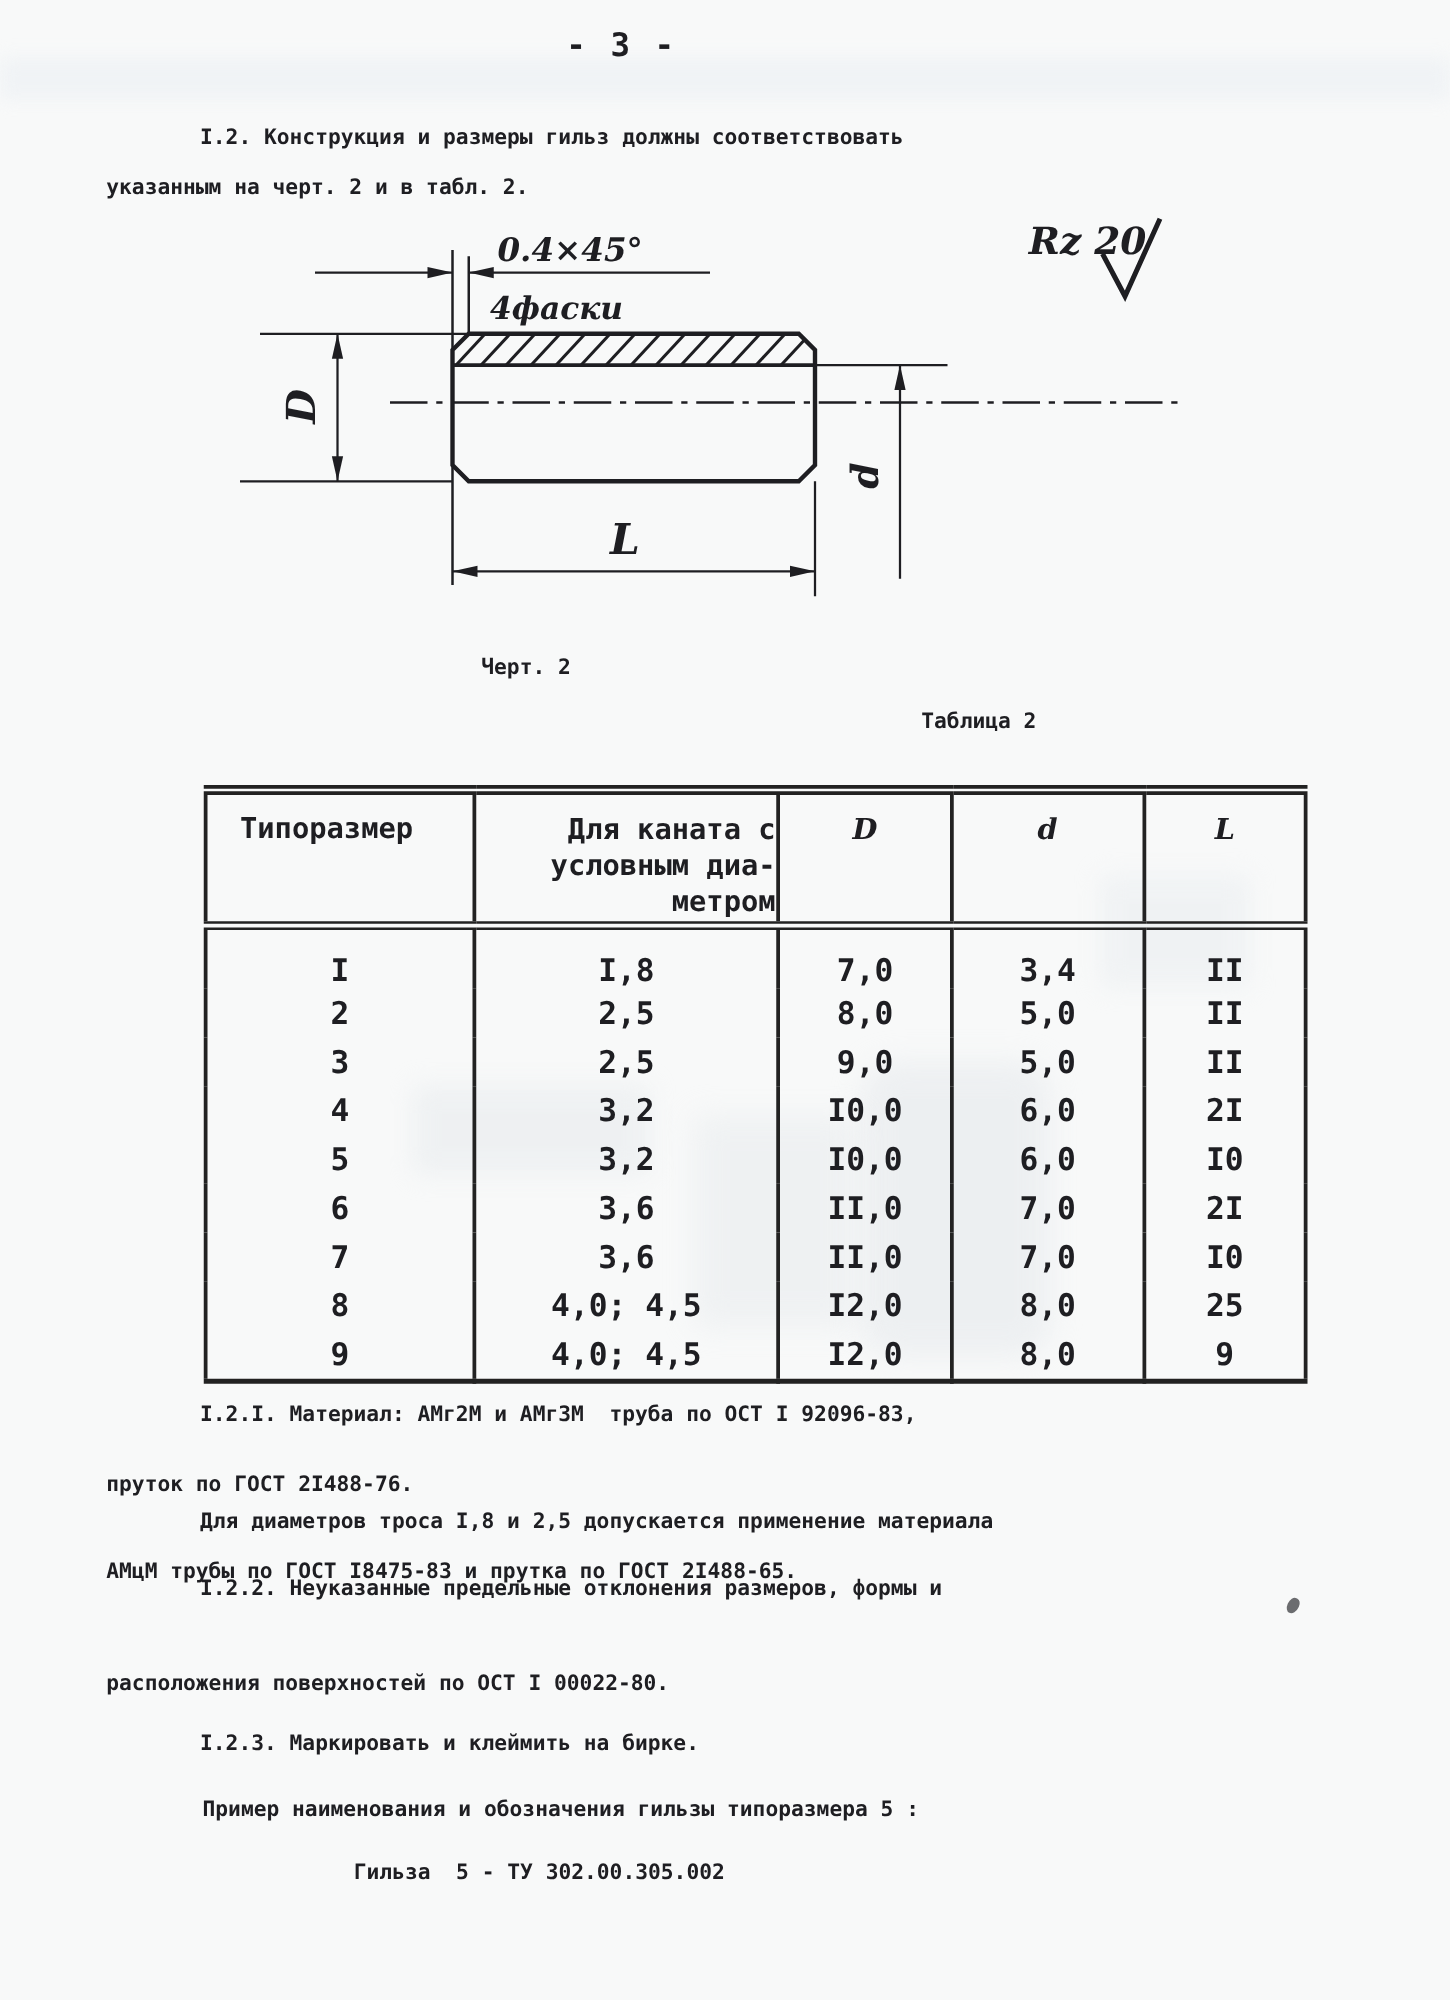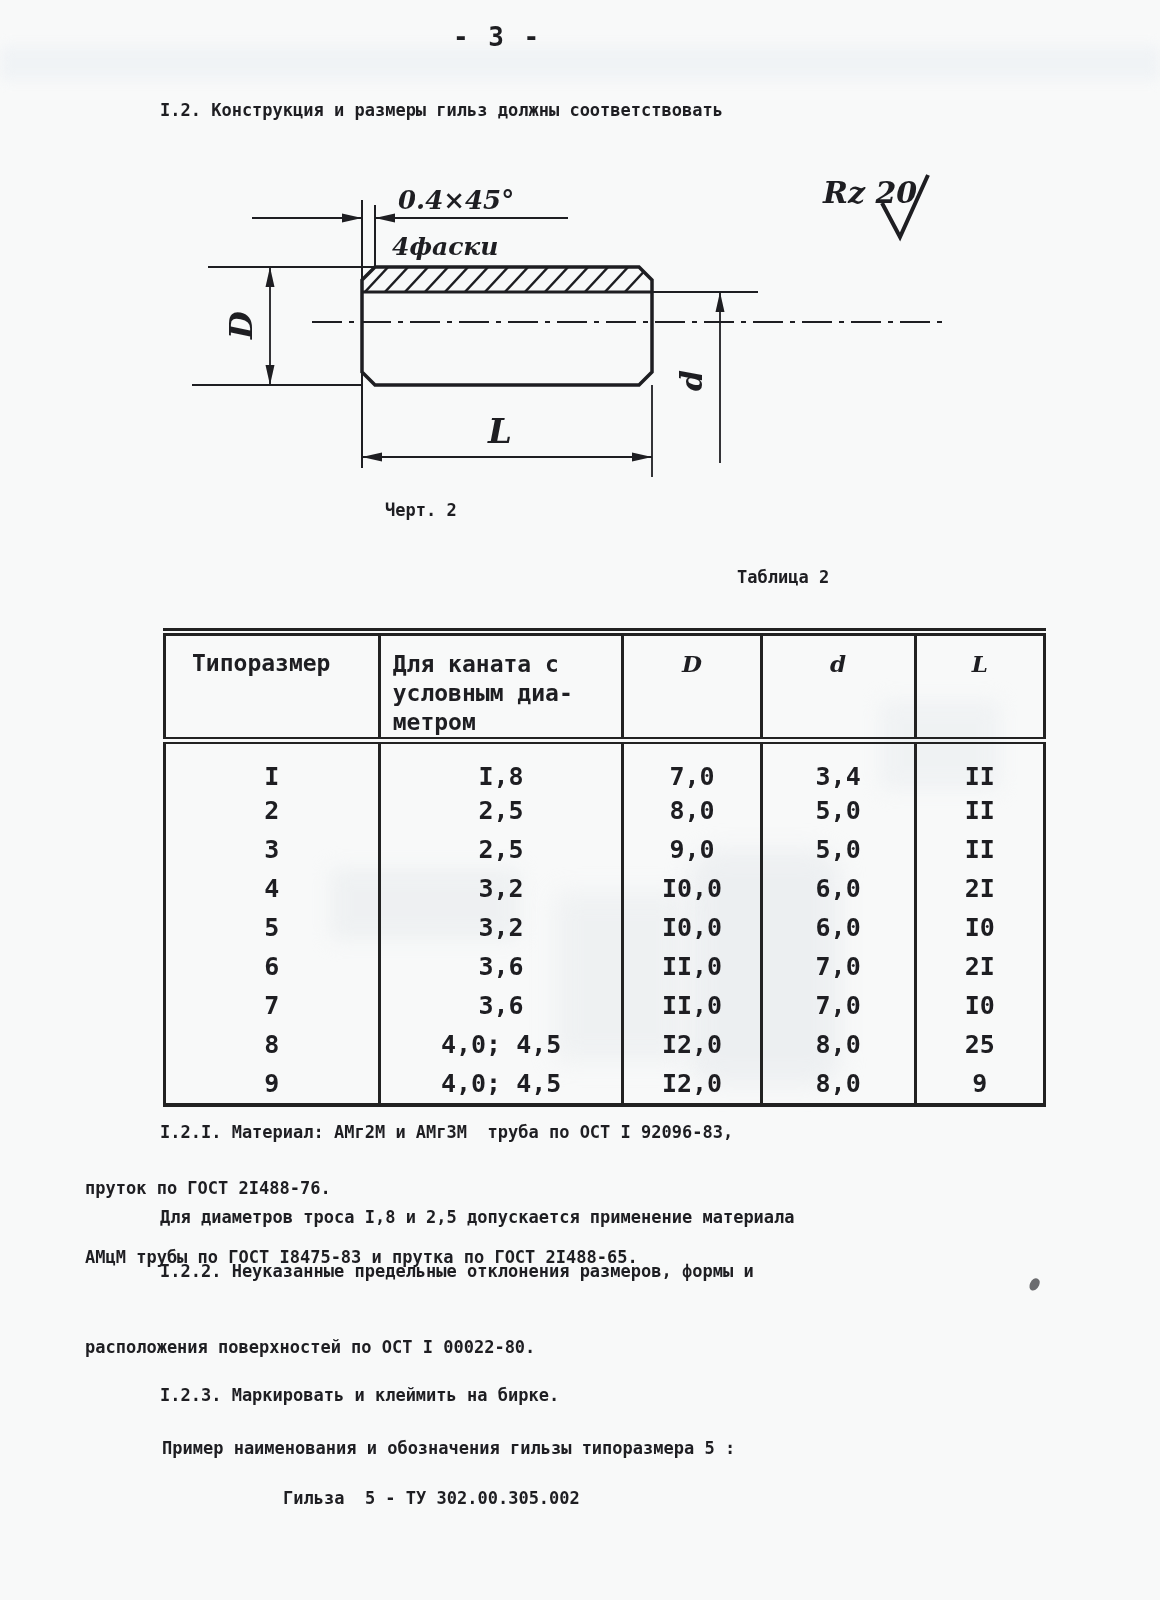--- a/index.html
+++ b/index.html
@@ -36,41 +36,42 @@
     border-left:3px solid #222; border-right:3px solid #222; border-bottom:4px solid #222;
     font-family:"DejaVu Sans Mono", monospace; font-weight:bold; color:#1e1e22;
   }
   table.spec th, table.spec td { border-right:3px solid #222; }
   table.spec th:last-child, table.spec td:last-child { border-right:none; }
   table.spec thead th {
     border-top:8px double #222; border-bottom:7px double #222;
     font-size:23px; font-weight:bold; vertical-align:top; padding-top:14px;
   }
   th.h-typ { text-align:left; padding-left:26px; }
-  th.h-rope { text-align:left; padding-left:12px; white-space:pre-line; line-height:1.25; font-size:22px; }
+  th.h-rope { text-align:right; padding-left:12px; white-space:pre-line; line-height:1.25; font-size:22px; }
   th.h-dim { vertical-align:middle; padding-top:0; font-family:"DejaVu Serif", serif; font-style:italic; font-size:31px; text-align:center; }
   table.spec td { text-align:center; font-size:25px; height:39px; padding:0; }
   table.spec tr.spacer td { height:auto; }
   .col1 { width:24.4%; } .col2 { width:27.7%; } .col3 { width:15.7%; } .col4 { width:17.5%; } .col5 { width:14.7%; }
 </style>
 </head>
 <body>
 
 <div class="page">
 
   <div class="art art1"></div>
   <div class="art art2"></div>
   <div class="art art3"></div>
   <div class="art art4"></div>
   <div class="art art5"></div>
   <div class="art speck"></div>
 
   <div class="tline pagenum" style="left:453px; top:22px;">- 3 -</div>
 
   <div class="tline" style="left:160px; top:100px;">I.2. Конструкция и размеры гильз должны соответствовать</div>
+  <div class="tline" style="left:85px;  top:140px;">указанным на черт. 2 и в табл. 2.</div>
 
   <svg class="fig" width="870" height="345" viewBox="0 0 870 345">
     <defs>
       <clipPath id="hatchclip">
         <polygon points="222,115 235,102 499,102 512,115 512,127 222,127"></polygon>
       </clipPath>
     </defs>
 
     <g clip-path="url(#hatchclip)">
       <line class="ln" x1="224" y1="128" x2="250" y2="100" stroke-width="2.4"></line>
@@ -130,21 +131,21 @@
       <polygon points="512,292 492,287.5 492,296.5" fill="#1e1e22"></polygon>
       <text class="draftic" font-size="34" x="348" y="278">L</text>
     </g>
 
     <g>
       <text class="handlet" x="683" y="38" font-size="30">Rz 20</text>
       <polyline class="ln" points="742,38 760,72 788,10" stroke-width="4"></polyline>
     </g>
   </svg>
 
-  <div class="tline" style="left:385px; top:500px;">Черт. 2</div>
+  <div class="tline" style="left:385px; top:524px;">Черт. 2</div>
   <div class="tline" style="left:737px; top:567px;">Таблица 2</div>
 
   <table class="spec">
     <colgroup>
       <col class="col1">
         <col class="col2">
         <col class="col3">
         <col class="col4">
         <col class="col5">
     </colgroup>

